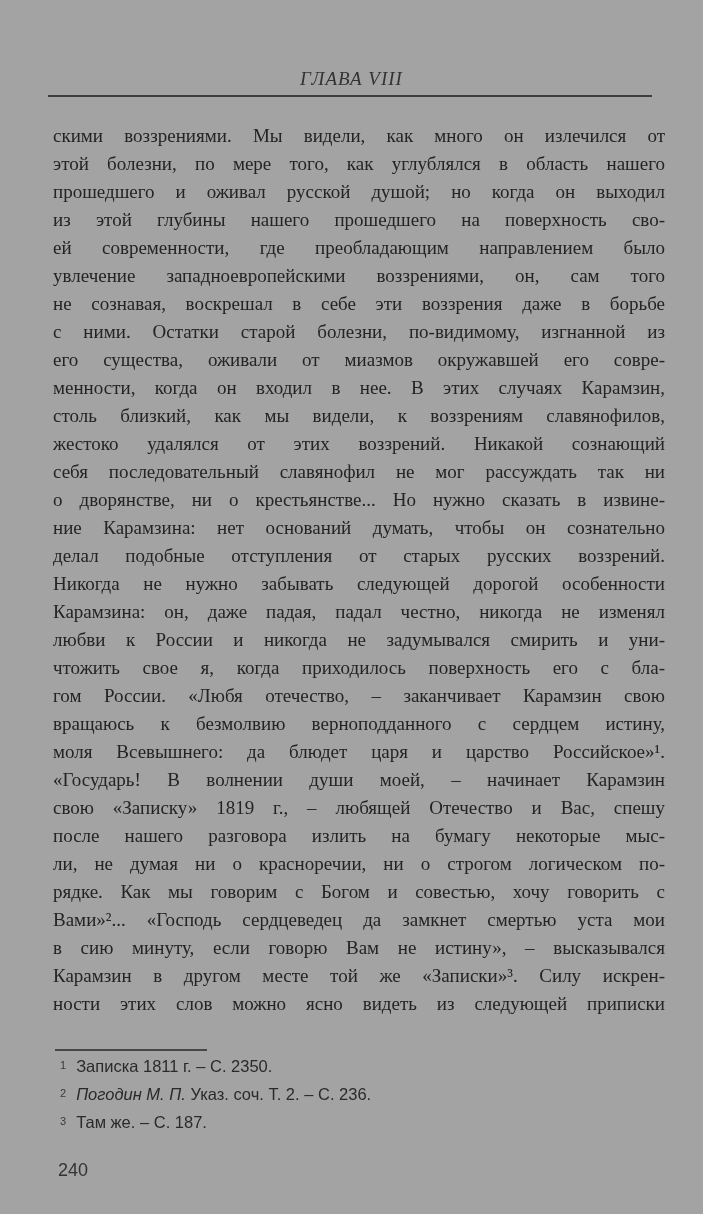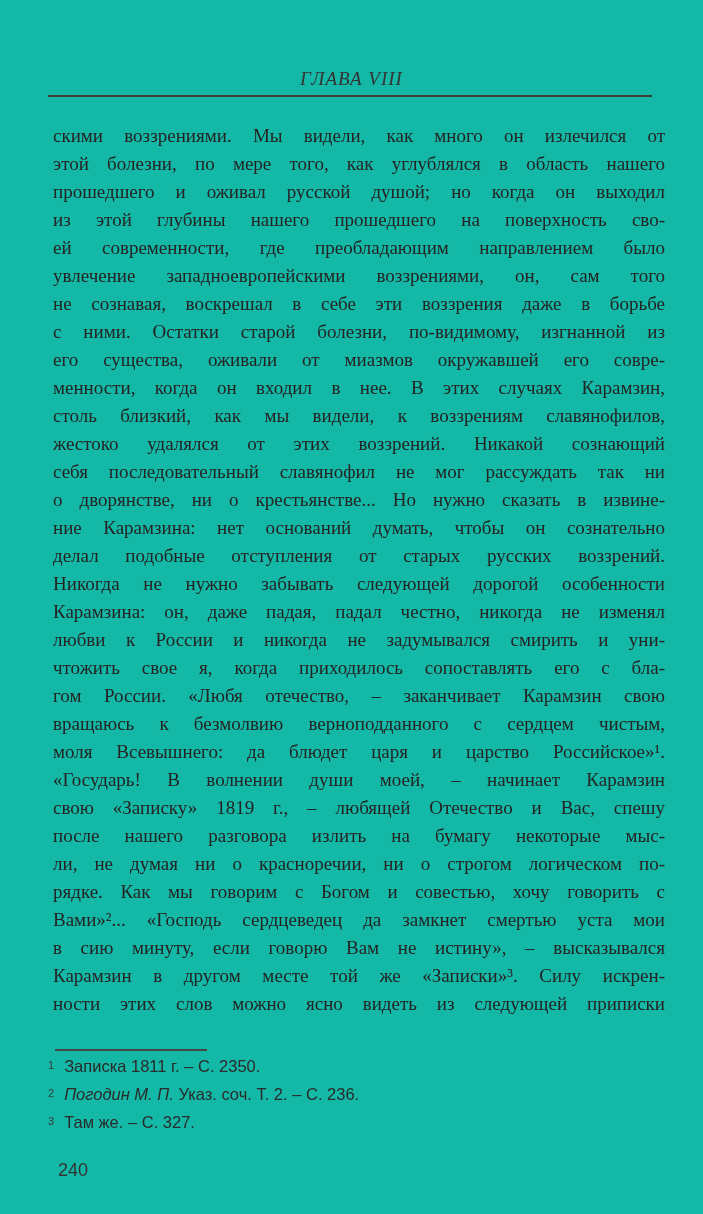--- a/index.html
+++ b/index.html
@@ -4,21 +4,21 @@
 <style>
   html, body {
     margin: 0;
     padding: 0;
     background: #ffffff;
   }
   .page {
     position: relative;
     width: 703px;
     height: 1214px;
-    background: #14b8a6;
+    background: #a3a3a3;
     overflow: hidden;
     font-family: "Liberation Serif", serif;
     color: #222222;
   }
   
   .running-head {
     position: absolute;
     top: 68px;
     left: 0;
     width: 100%;
@@ -67,20 +67,21 @@
     top: 1057px;
     left: 48px;
     width: 600px;
     font-family: "Liberation Sans", sans-serif;
     font-size: 16.5px;
     color: #2a2a2a;
   }
   .footnote {
     line-height: 19px;
     margin-bottom: 9px;
+    margin-left: 12px;
   }
   .footnote .fn-marker {
     font-size: 11px;
     vertical-align: top;
     position: relative;
     top: -1px;
     margin-right: 10px;
     color: #3a3a3a;
   }
   .footnote .fn-author {
@@ -118,38 +119,38 @@
       <div class="text-line">менности, когда он входил в нее. В этих случаях Карамзин,</div>
       <div class="text-line">столь близкий, как мы видели, к воззрениям славянофилов,</div>
       <div class="text-line">жестоко удалялся от этих воззрений. Никакой сознающий</div>
       <div class="text-line">себя последовательный славянофил не мог рассуждать так ни</div>
       <div class="text-line">о дворянстве, ни о крестьянстве... Но нужно сказать в извине-</div>
       <div class="text-line">ние Карамзина: нет оснований думать, чтобы он сознательно</div>
       <div class="text-line">делал подобные отступления от старых русских воззрений.</div>
       <div class="text-line">Никогда не нужно забывать следующей дорогой особенности</div>
       <div class="text-line">Карамзина: он, даже падая, падал честно, никогда не изменял</div>
       <div class="text-line">любви к России и никогда не задумывался смирить и уни-</div>
-      <div class="text-line">чтожить свое я, когда приходилось сопоставлять его с бла-</div>
+      <div class="text-line">чтожить свое я, когда приходилось поверхность его с бла-</div>
       <div class="text-line">гом России. «Любя отечество, – заканчивает Карамзин свою</div>
-      <div class="text-line">вращаюсь к безмолвию верноподданного с сердцем чистым,</div>
+      <div class="text-line">вращаюсь к безмолвию верноподданного с сердцем истину,</div>
       <div class="text-line">моля Всевышнего: да блюдет царя и царство Российское»¹.</div>
       <div class="text-line">«Государь! В волнении души моей, – начинает Карамзин</div>
       <div class="text-line">свою «Записку» 1819 г., – любящей Отечество и Вас, спешу</div>
       <div class="text-line">после нашего разговора излить на бумагу некоторые мыс-</div>
       <div class="text-line">ли, не думая ни о красноречии, ни о строгом логическом по-</div>
       <div class="text-line">рядке. Как мы говорим с Богом и совестью, хочу говорить с</div>
       <div class="text-line">Вами»²... «Господь сердцеведец да замкнет смертью уста мои</div>
       <div class="text-line">в сию минуту, если говорю Вам не истину», – высказывался</div>
       <div class="text-line">Карамзин в другом месте той же «Записки»³. Силу искрен-</div>
       <div class="text-line">ности этих слов можно ясно видеть из следующей приписки</div>
     </div>
 
   <div class="footnote-divider"></div>
 
   <div class="footnotes" id="footnotes">
       <div class="footnote"><sup class="fn-marker">1</sup><span class="fn-text">Записка 1811 г. – С. 2350.</span></div>
       <div class="footnote"><sup class="fn-marker">2</sup><span class="fn-author">Погодин М. П. </span><span class="fn-text">Указ. соч. Т. 2. – С. 236.</span></div>
-      <div class="footnote"><sup class="fn-marker">3</sup><span class="fn-text">Там же. – С. 327.</span></div>
+      <div class="footnote"><sup class="fn-marker">3</sup><span class="fn-text">Там же. – С. 187.</span></div>
     </div>
 
   <div class="page-number">240</div>
 
 </div>
 
 </body></html>

